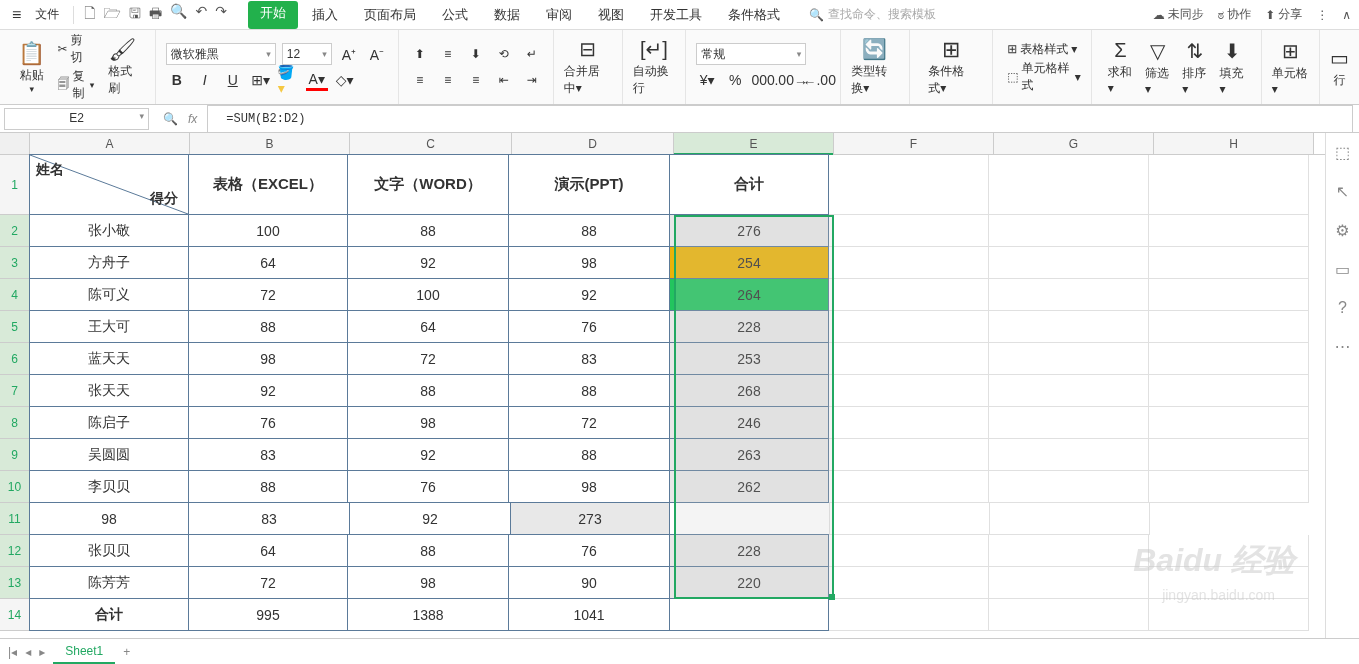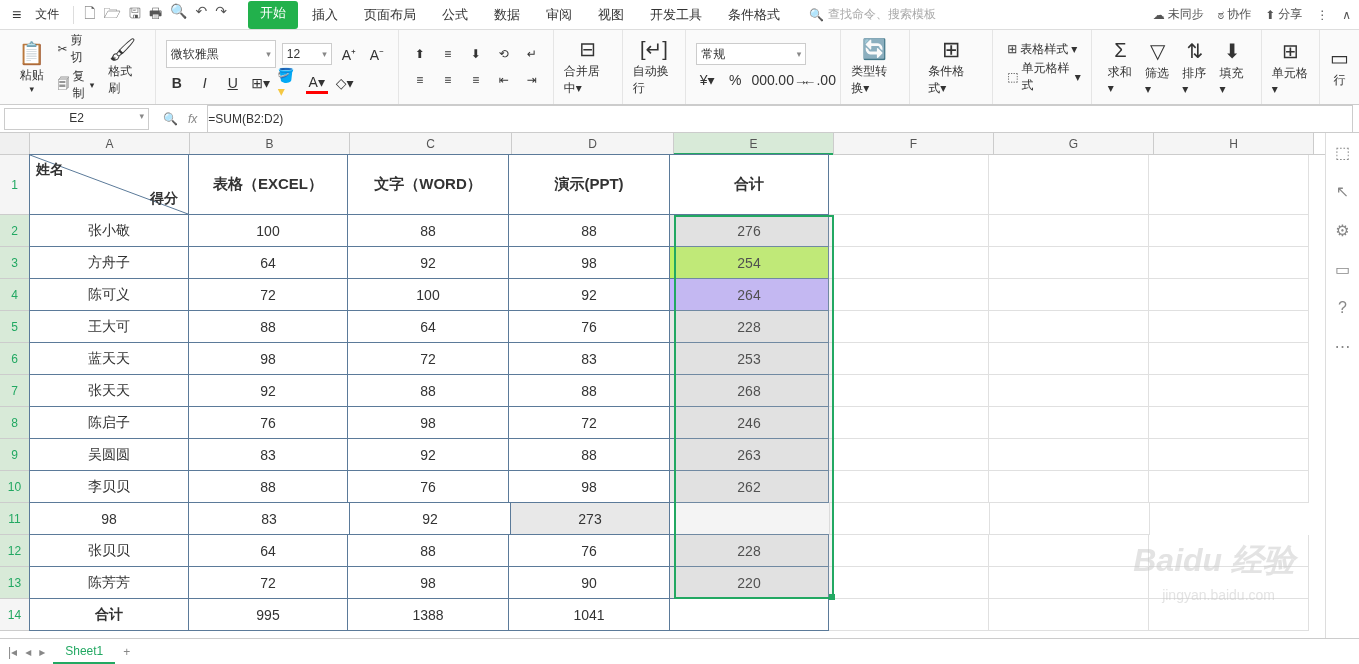--- a/index.html
+++ b/index.html
@@ -18,37 +18,37 @@
     .search-box { margin-left: 15px; color: #aaa; display: flex; align-items: center; gap: 4px; }
     .right-actions { margin-left: auto; display: flex; gap: 14px; align-items: center; color: #555; }
     .right-actions span { cursor: pointer; display: flex; align-items: center; gap: 3px; }
 
     
     .ribbon { height: 75px; display: flex; border-bottom: 1px solid #ccc; background: #fafafa; }
     .ribbon-group { display: flex; flex-direction: column; padding: 6px 10px; border-right: 1px solid #e5e5e5; justify-content: center; }
     .ribbon-group-v { display: flex; flex-direction: column; align-items: center; justify-content: center; gap: 2px; padding: 6px 10px; border-right: 1px solid #e5e5e5; cursor: pointer; }
     .ribbon-group-v .ricon { font-size: 20px; }
     .ribbon-row { display: flex; align-items: center; gap: 6px; margin: 2px 0; }
-    .font-name { width: 110px; height: 28px; border: 1px solid #ccc; padding: 0 18px 0 4px; position: relative; background: #fff; display: flex; align-items: center; }
+    .font-name { width: 110px; height: 22px; border: 1px solid #ccc; padding: 0 18px 0 4px; position: relative; background: #fff; display: flex; align-items: center; }
     .font-size { width: 50px; height: 22px; border: 1px solid #ccc; padding: 0 18px 0 4px; position: relative; background: #fff; display: flex; align-items: center; }
     .dd-arrow { position: absolute; right: 4px; font-size: 9px; color: #888; }
     .btn-icon { width: 22px; height: 22px; display: flex; align-items: center; justify-content: center; cursor: pointer; font-size: 14px; }
     .btn-icon.small { font-size: 12px; }
     .paste-big { display: flex; flex-direction: column; align-items: center; padding: 4px 8px; cursor: pointer; }
     .paste-big .ricon { font-size: 22px; }
     .side-stack { display: flex; flex-direction: column; gap: 2px; margin-left: 4px; }
     .side-stack div { display: flex; align-items: center; gap: 3px; cursor: pointer; font-size: 12px; }
     .number-fmt { width: 110px; height: 22px; border: 1px solid #ccc; background: #fff; padding: 0 18px 0 4px; position: relative; display: flex; align-items: center; }
 
     
     .formula-bar { height: 28px; display: flex; align-items: center; border-bottom: 1px solid #ccc; }
     .name-box { width: 145px; height: 22px; border: 1px solid #ccc; margin: 0 4px; text-align: center; padding: 2px; position: relative; display: flex; justify-content: center; }
     .name-box .dd-arrow { right: 4px; }
     .fb-icons { display: flex; gap: 10px; padding: 0 10px; color: #888; }
-    .formula-input { flex: 1; height: 28px; border: 1px solid #ccc; padding: 2px 0; margin-right: 6px; font-family: Liberation Sans, sans-serif; display: flex; align-items: center; }
+    .formula-input { flex: 1; height: 28px; border: 1px solid #ccc; padding: 2px 18px; margin-right: 6px; font-family: Liberation Mono, monospace; display: flex; align-items: center; }
 
     
     .sheet-area { display: flex; height: 505px; position: relative; }
     .right-sidebar { width: 34px; border-left: 1px solid #ddd; display: flex; flex-direction: column; align-items: center; padding-top: 10px; gap: 20px; color: #888; }
     .right-sidebar span { cursor: pointer; font-size: 16px; }
     .sheet-main { flex: 1; overflow: hidden; position: relative; }
     
     .col-headers { display: flex; height: 22px; border-bottom: 1px solid #ccc; }
     .corner { width: 30px; border-right: 1px solid #ccc; background: #f0f0f0; }
     .col-h { border-right: 1px solid #ccc; background: #f5f5f5; text-align: center; line-height: 22px; color: #555; position: relative; }
@@ -314,32 +314,32 @@
             <div class="cell col-F"></div>
             <div class="cell col-G"></div>
             <div class="cell col-H"></div>
           </div>
           <div class="row">
             <div class="row-h sel">3</div>
             <div class="cell tbl-cell col-A">方舟子</div>
             <div class="cell tbl-cell col-B">64</div>
             <div class="cell tbl-cell col-C">92</div>
             <div class="cell tbl-cell col-D">98</div>
-            <div class="cell tbl-cell col-E" style="background:#bef264">254</div>
+            <div class="cell tbl-cell col-E" style="background:#eab308">254</div>
             <div class="cell col-F"></div>
             <div class="cell col-G"></div>
             <div class="cell col-H"></div>
           </div>
           <div class="row">
             <div class="row-h sel">4</div>
             <div class="cell tbl-cell col-A">陈可义</div>
             <div class="cell tbl-cell col-B">72</div>
             <div class="cell tbl-cell col-C">100</div>
             <div class="cell tbl-cell col-D">92</div>
-            <div class="cell tbl-cell col-E" style="background:#c4b5fd">264</div>
+            <div class="cell tbl-cell col-E" style="background:#22c55e">264</div>
             <div class="cell col-F"></div>
             <div class="cell col-G"></div>
             <div class="cell col-H"></div>
           </div>
           <div class="row">
             <div class="row-h sel">5</div>
             <div class="cell tbl-cell col-A">王大可</div>
             <div class="cell tbl-cell col-B">88</div>
             <div class="cell tbl-cell col-C">64</div>
             <div class="cell tbl-cell col-D">76</div>

